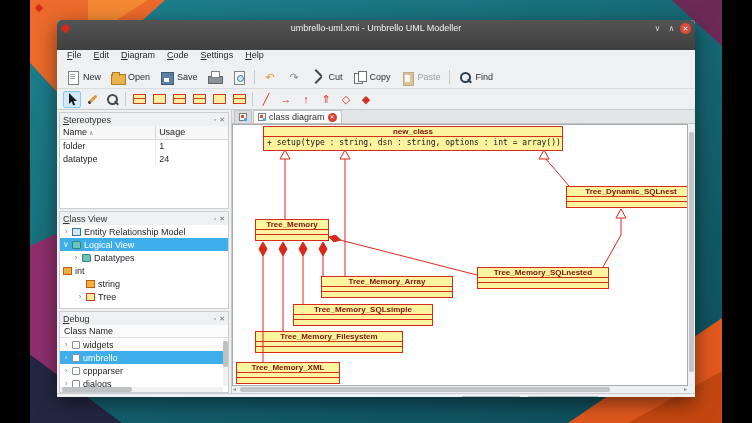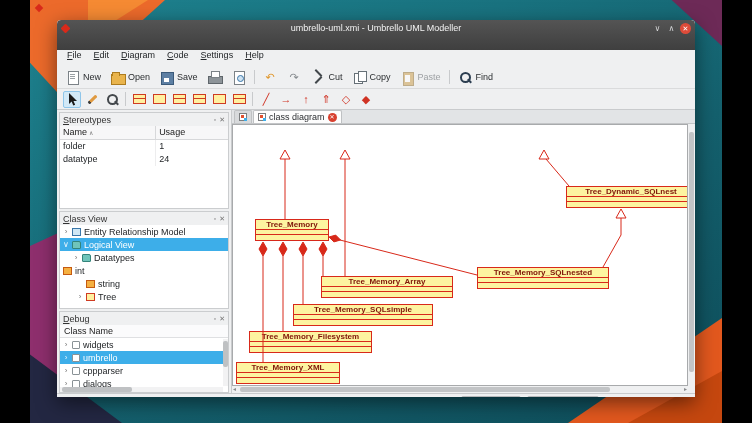--- a/index.html
+++ b/index.html
@@ -380,20 +380,24 @@
          <span class="tab active">
            <span class="tab-ic"></span>
            <span>class diagram</span>
            <span class="tab-close">✕</span>
          </span>
        </div>
 
        <div class="viewport">
          <div class="world">
 
+           <div class="uml" style="left:30px;top:1px;width:300px">
+             <div class="unm">new_class</div>
+             <div class="uop">+ setup(type : string, dsn : string, options : int = array())</div>
+           </div>
 
            <div class="uml" style="left:333px;top:61px;width:130px">
              <div class="unm">Tree_Dynamic_SQLnest</div>
              <div class="ucmp"></div>
                   <div class="ucmp"></div>
            </div>
 
            <div class="uml" style="left:22px;top:94px;width:74px">
              <div class="unm">Tree_Memory</div>
              <div class="ucmp"></div>
@@ -411,21 +415,21 @@
              <div class="ucmp"></div>
                   <div class="ucmp"></div>
            </div>
 
            <div class="uml" style="left:60px;top:179px;width:140px">
              <div class="unm">Tree_Memory_SQLsimple</div>
              <div class="ucmp"></div>
                   <div class="ucmp"></div>
            </div>
 
-           <div class="uml" style="left:16px;top:206px;width:123px">
+           <div class="uml" style="left:22px;top:206px;width:148px">
              <div class="unm">Tree_Memory_Filesystem</div>
              <div class="ucmp"></div>
                   <div class="ucmp"></div>
            </div>
 
            <div class="uml" style="left:3px;top:237px;width:104px">
              <div class="unm">Tree_Memory_XML</div>
              <div class="ucmp"></div>
                   <div class="ucmp"></div>
            </div>

